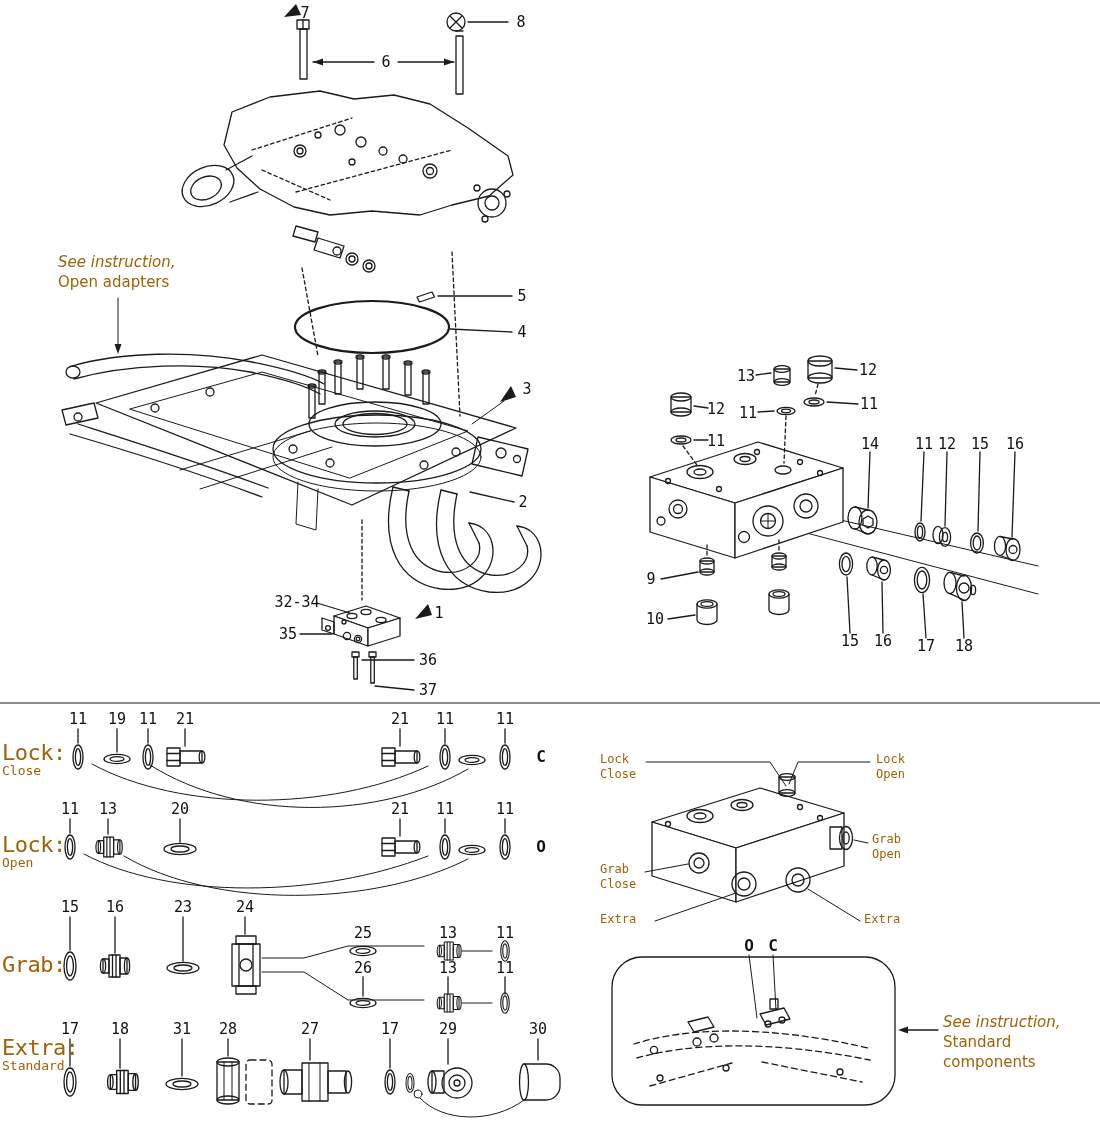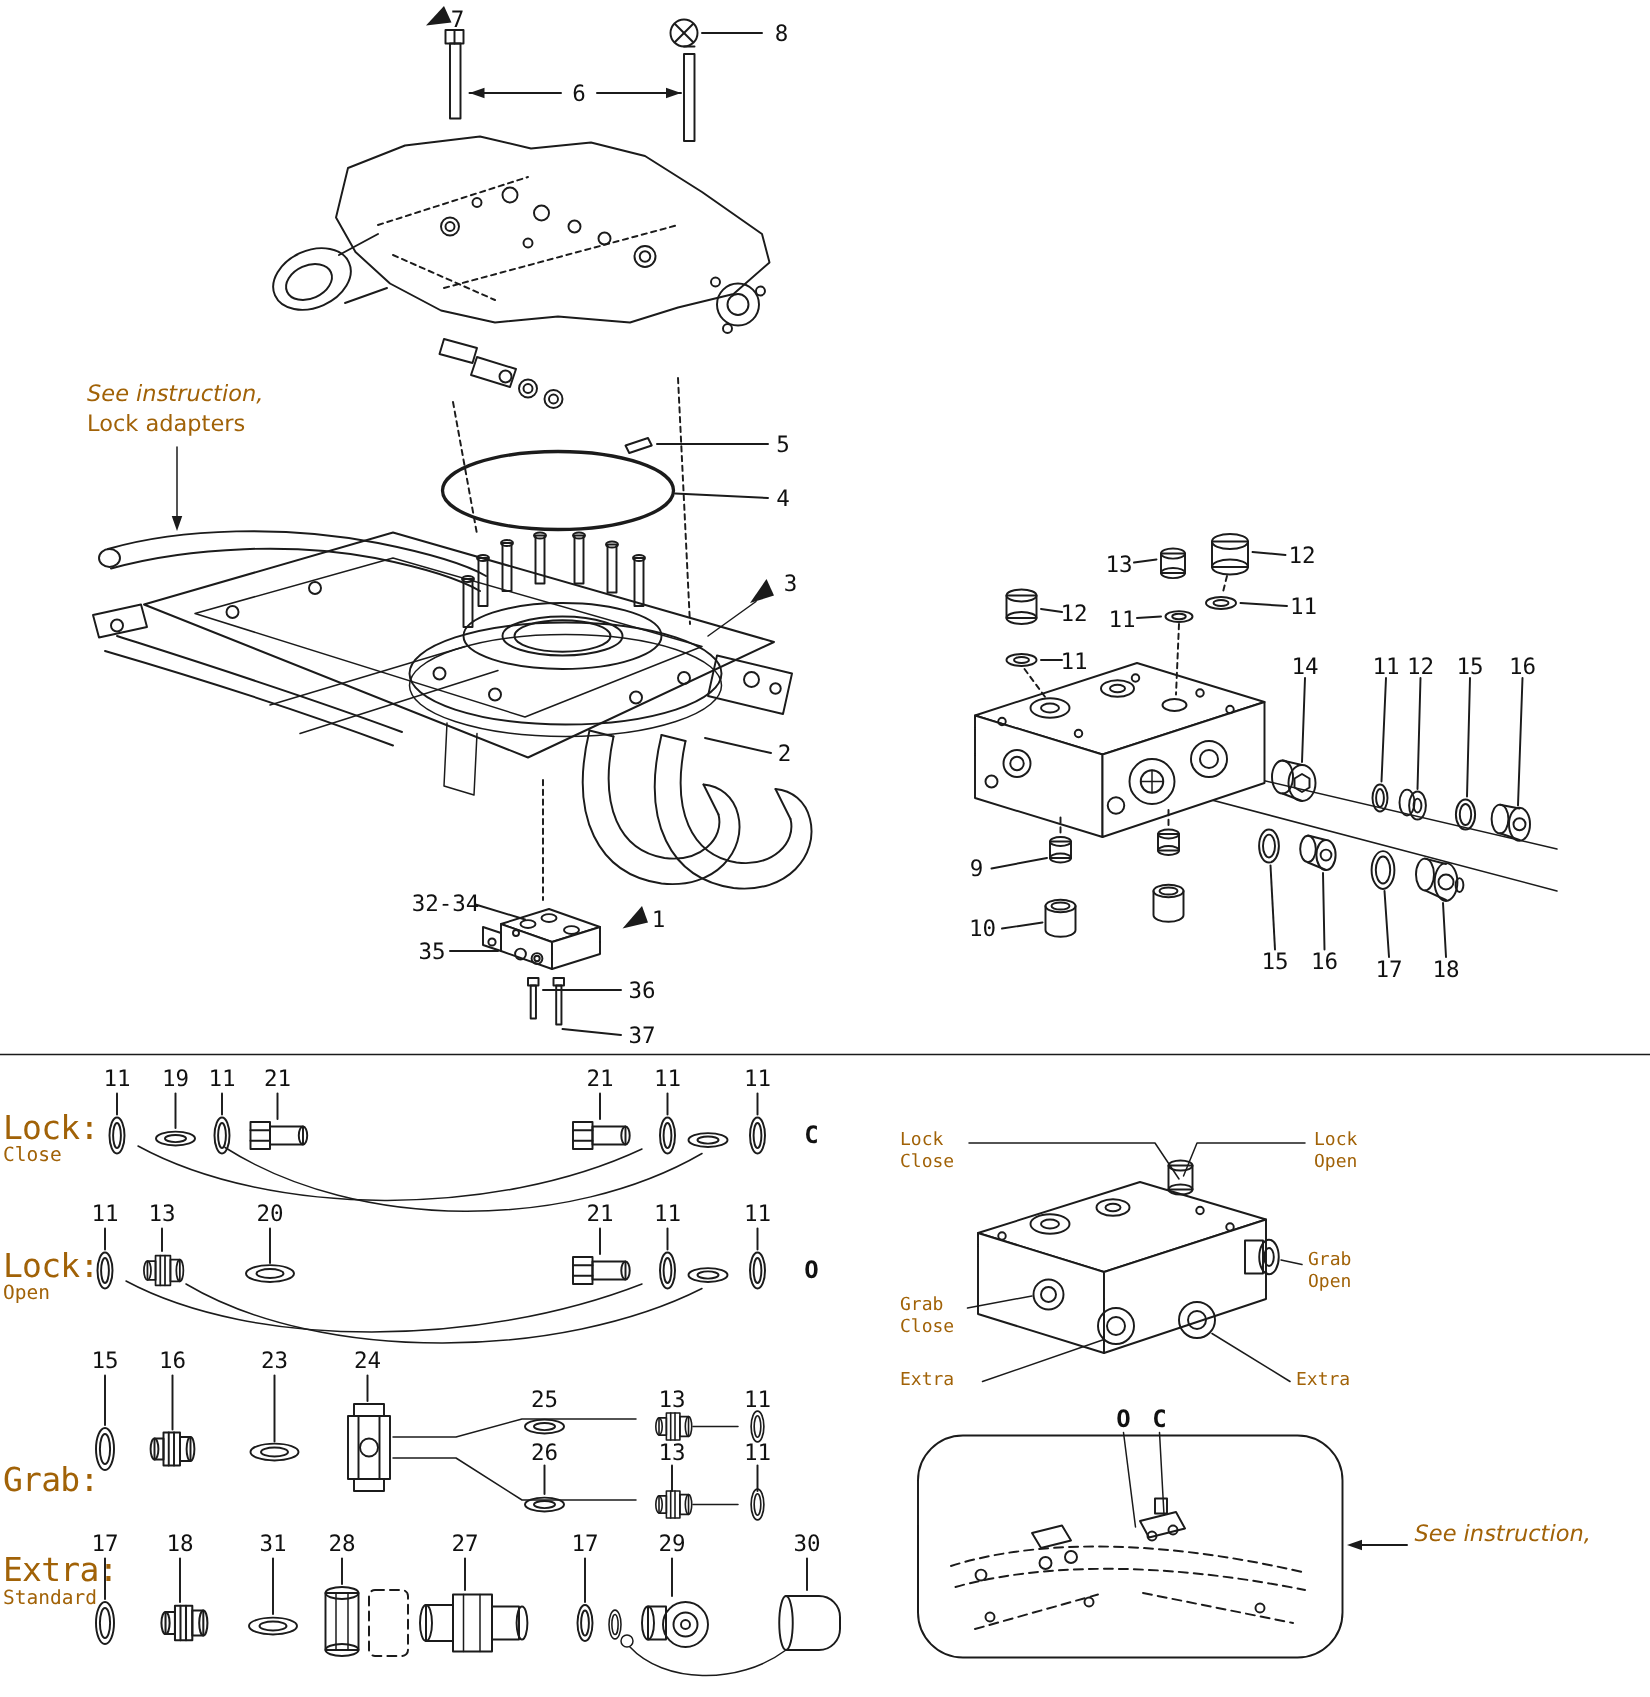--- a/index.html
+++ b/index.html
@@ -631,32 +631,32 @@
         <text x="390" y="1034" class="callout">17</text>
         <text x="448" y="1034" class="callout">29</text>
         <text x="538" y="1034" class="callout">30</text>
         <text x="749" y="951" class="terminal">O</text>
         <text x="773" y="951" class="terminal">C</text>
       </g>
 </svg>
 
 <div class="abs note" style="left:58px;top:252px">
   <div class="n1">See instruction,</div>
-  <div class="n2">Lock adapters</div>
+  <div class="n2">Open adapters</div>
 </div>
 
 <div class="abs" style="left:2px;top:743px">
   <div class="rt-main">Lock:</div>
   <div class="rt-sub">Close</div>
 </div>
 <div class="abs" style="left:2px;top:835px">
   <div class="rt-main">Lock:</div>
   <div class="rt-sub">Open</div>
 </div>
-<div class="abs" style="left:2px;top:978px">
+<div class="abs" style="left:2px;top:955px">
   <div class="rt-main">Grab:</div>
 </div>
 <div class="abs" style="left:2px;top:1038px">
   <div class="rt-main">Extra:</div>
   <div class="rt-sub">Standard</div>
 </div>
 
 <div class="abs" style="left:600px;top:750px">
   <div class="pl-main">Lock</div>
   <div class="pl-sub">Close</div>
@@ -675,15 +675,16 @@
 </div>
 <div class="abs" style="left:600px;top:910px">
   <div class="pl-main">Extra</div>
 </div>
 <div class="abs" style="left:864px;top:910px">
   <div class="pl-main">Extra</div>
 </div>
 
 <div class="abs note" style="left:943px;top:1012px">
   <div class="n1">See instruction,</div>
+  <div class="n2">Standard components</div>
 </div>
 
 </div>
 
 </body></html>

